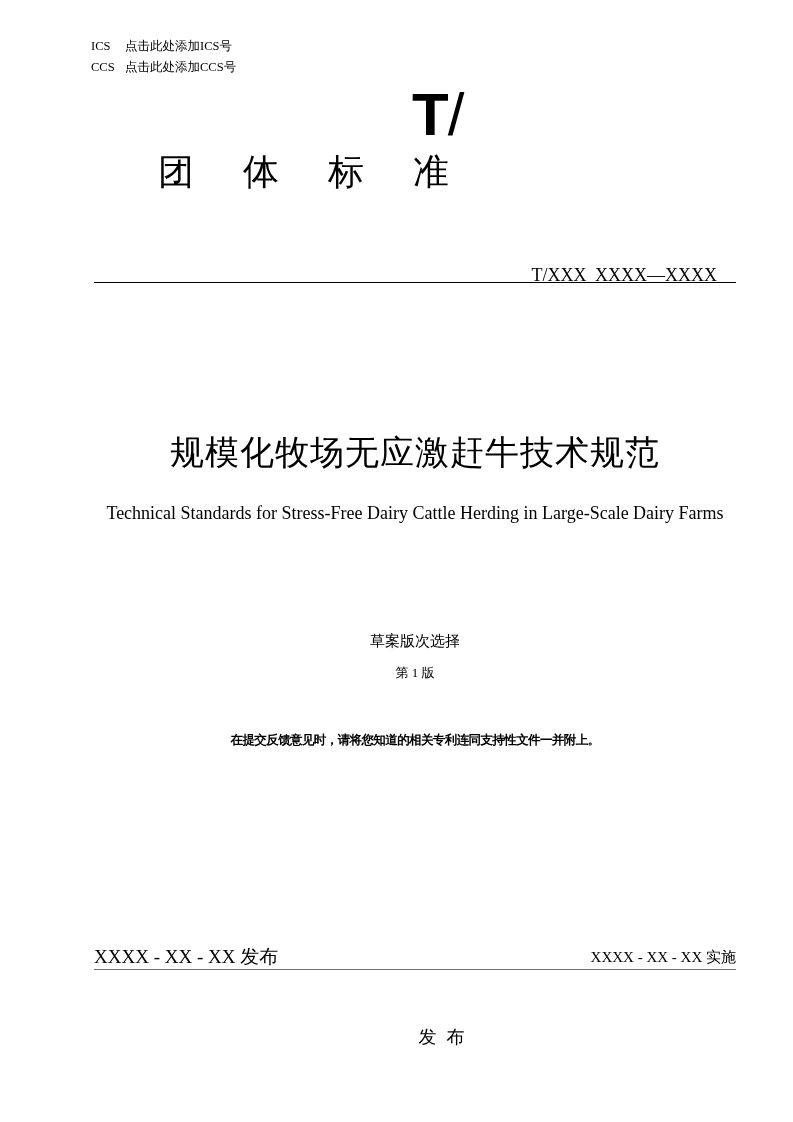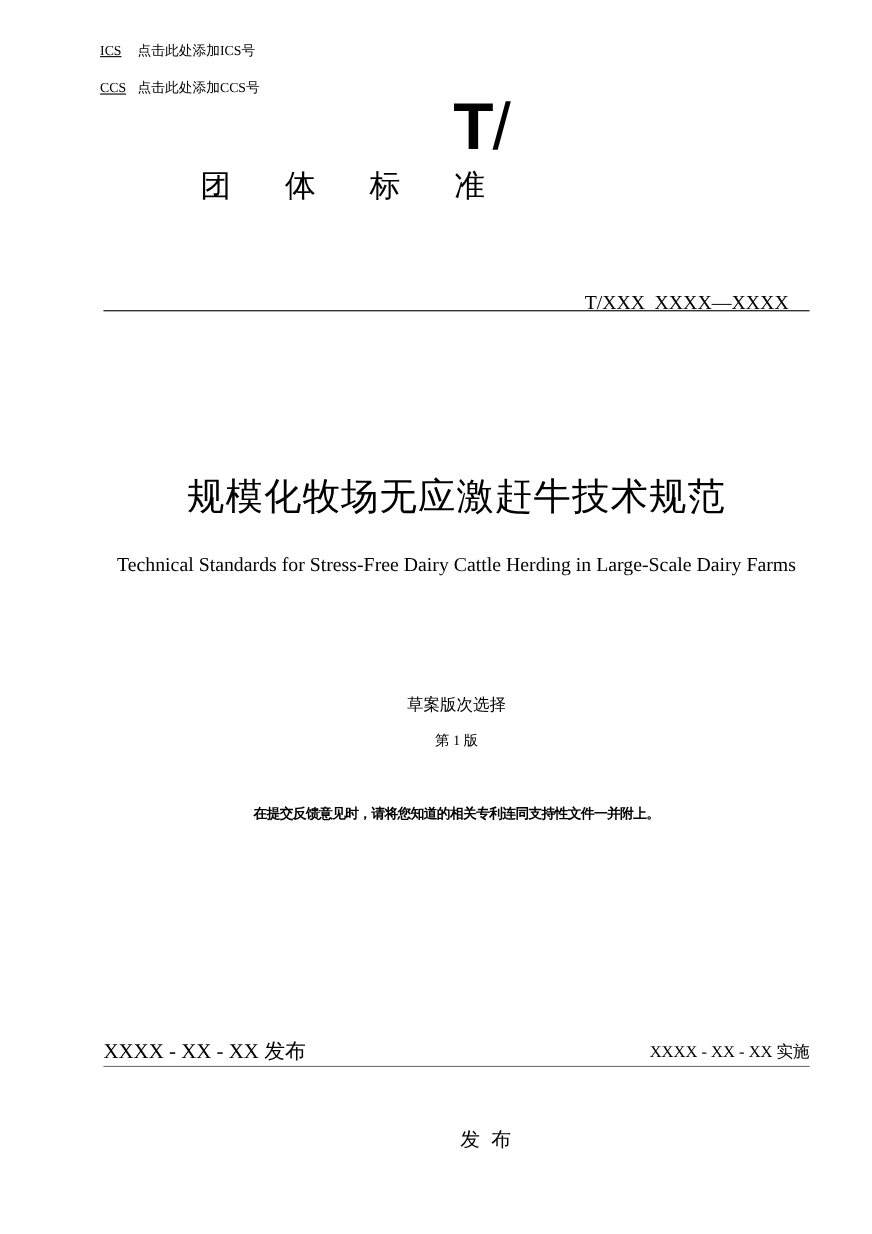--- a/index.html
+++ b/index.html
@@ -1,41 +1,41 @@
 <!DOCTYPE html>
 <html><head>
   <meta charset="utf-8">
   <style>
     html, body { margin: 0; padding: 0; background: #ffffff; }
     body { width: 793px; height: 1122px; position: relative; overflow: hidden; color: #000; font-family: "Liberation Serif", serif; }
     .abs { position: absolute; }
     .meta-line { left: 91px; font-size: 12.5px; line-height: 14px; white-space: nowrap; }
-    .meta-line .lbl { display: inline-block; width: 34px; text-decoration: underline; }
+    .meta-line .lbl { display: inline-block; width: 34px; }
     .t-logo { left: 412px; top: 82px; font-family: "Liberation Sans", sans-serif; font-weight: bold; font-size: 60px; line-height: 66px; letter-spacing: -1px; }
     .t-logo .slash { font-weight: normal; }
-    .org-type { left: 182px; top: 152px; font-family: Liberation Mono, monospace; font-size: 28px; line-height: 40px; letter-spacing: 49px; white-space: nowrap; }
+    .org-type { left: 158px; top: 152px; font-family: Liberation Serif, serif; font-size: 36px; line-height: 40px; letter-spacing: 49px; white-space: nowrap; }
     .std-code { right: 76px; top: 216px; font-size: 18px; line-height: 22px; white-space: nowrap; word-spacing: 4px; margin-top: 48px; }
     .rule-top { left: 94px; width: 642px; top: 282px; height: 0; border-top: 1.3px solid #000; }
     .title-cn { left: 0; width: 830px; top: 428px; text-align: center; font-family: "DejaVu Sans", sans-serif; font-size: 34px; line-height: 48px; letter-spacing: 1px; }
     .title-en { left: 0; width: 830px; top: 501px; text-align: center; font-size: 18px; line-height: 24px; white-space: nowrap; }
     .draft-sel { left: 0; width: 830px; top: 631px; text-align: center; font-size: 15px; line-height: 20px; }
     .draft-ver { left: 0; width: 830px; top: 664px; text-align: center; font-size: 13px; line-height: 18px; }
     .notice { left: 0; width: 830px; top: 731px; text-align: center; font-family: "DejaVu Sans", sans-serif; font-weight: bold; font-size: 12.5px; line-height: 18px; letter-spacing: -0.6px; }
     .date-pub { left: 94px; top: 945px; font-size: 19px; line-height: 24px; white-space: nowrap; }
     .date-impl { right: 57px; top: 945px; font-size: 15px; line-height: 24px; white-space: nowrap; }
     .rule-bottom { left: 94px; width: 642px; top: 969px; height: 0; border-top: 1.6px solid #707070; }
     .publisher { left: 0; width: 893px; top: 1024px; text-align: center; font-family: "DejaVu Sans", sans-serif; font-size: 18px; line-height: 26px; letter-spacing: 10px; }
   </style>
 </head>
 <body>
 
 <div class="abs meta-line" style="top:39px;">
   <span class="lbl">ICS</span><span>点击此处添加ICS号</span>
 </div>
-<div class="abs meta-line" style="top:73px;">
+<div class="abs meta-line" style="top:60px;">
   <span class="lbl">CCS</span><span>点击此处添加CCS号</span>
 </div>
 
 <div class="abs t-logo">
   <span>T</span><span class="slash">/</span>
 </div>
 
 <div class="abs org-type">团体标准</div>
 
 <div class="abs std-code">T/XXX  XXXX—XXXX</div>

